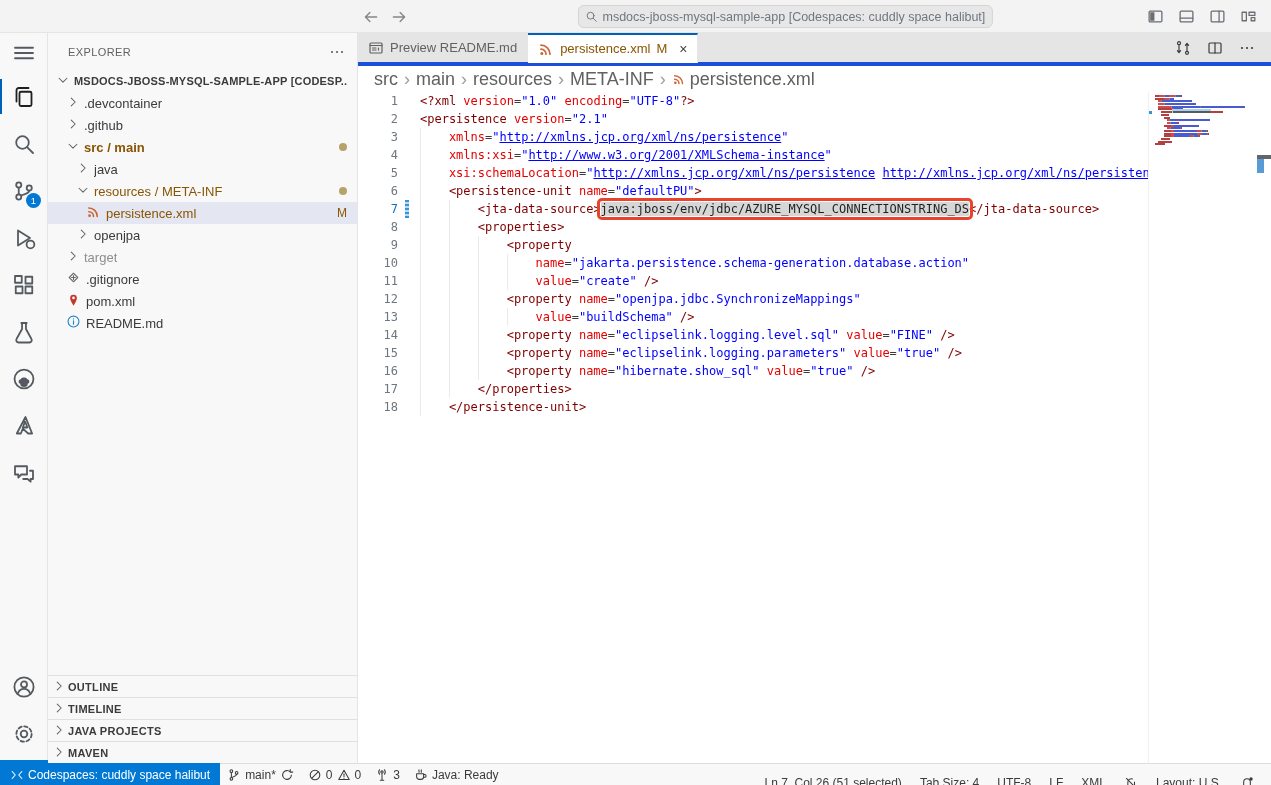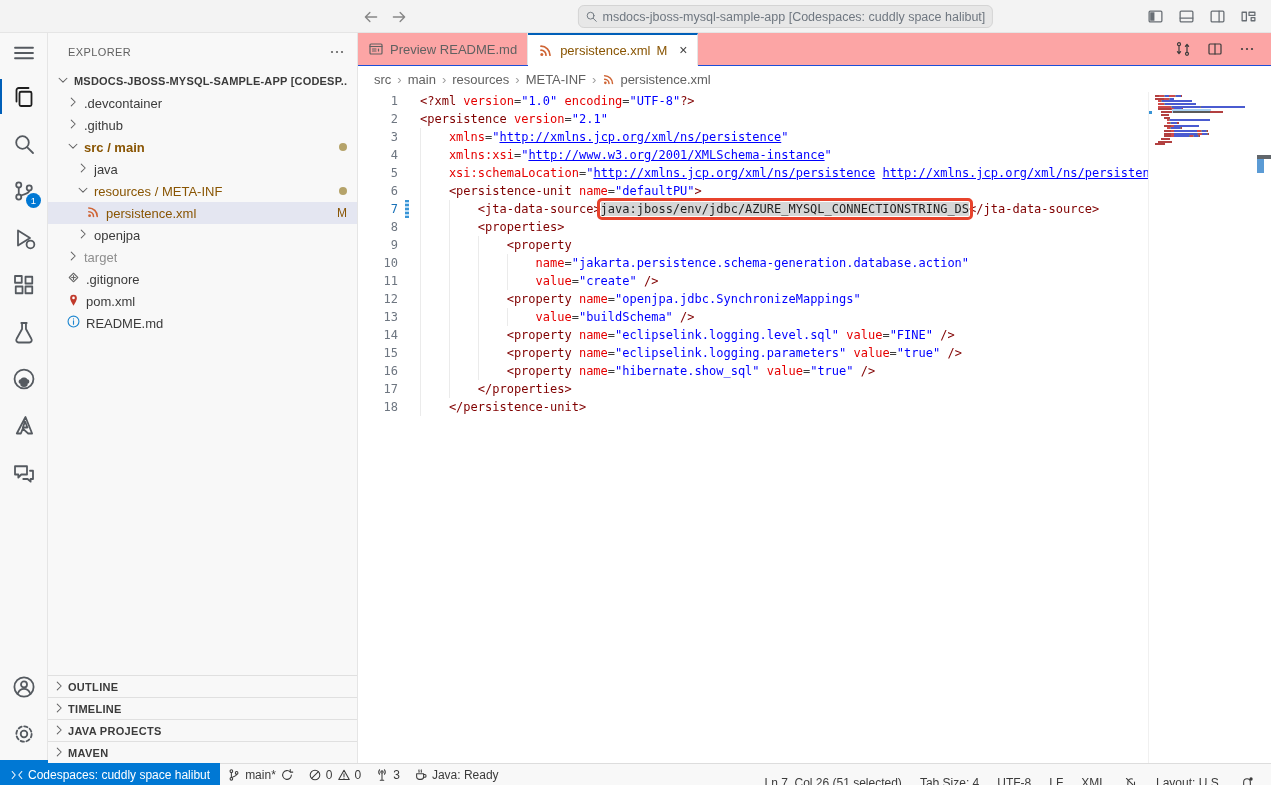--- a/index.html
+++ b/index.html
@@ -42,27 +42,27 @@
   .tree-row .lbl.mod { color:#895503; }
   .tree-row .lbl.dim { color:#8e8e8e; }
   .tree-badge { margin-left:auto; color:#895503; font-size:12px; }
   .tree-dot { margin-left:auto; width:8px; height:8px; border-radius:50%; background:#b5a36a; }
   #sidebar-panels { position:absolute; left:0; right:0; bottom:0; }
   .panel-row { height:22px; border-top:1px solid #e0e0e0; display:flex; align-items:center; padding-left:4px; font-weight:700; font-size:11px; color:#3b3b3b; letter-spacing:.3px; background:#f8f8f8; }
   .panel-row .chev { width:16px; color:#646465; }
 
   
   #editorcol { flex:1; display:flex; flex-direction:column; min-width:0; background:#fff; }
-  #tabbar { height:33px; background:#fca5a5; display:flex; border-bottom:1px solid #1d4ed8; }
+  #tabbar { height:33px; background:#e5e5e5; display:flex; border-bottom:4px solid #1d4ed8; }
   .tab { display:flex; align-items:center; gap:6px; padding:0 10px; border-right:1px solid #e5e5e5; font-size:13px; color:#616161; position:relative; }
   .tab.active { background:#fff; color:#895503; border-top:2px solid #005fb8; border-bottom:1px solid #fff; margin-bottom:-1px; }
   .tab .close { margin-left:6px; color:#424242; font-size:14px; }
   .tab .mbadge { color:#895503; }
   #tab-actions { margin-left:auto; display:flex; align-items:center; gap:16px; padding-right:16px; color:#3b3b3b; }
-  #breadcrumb { height:26px; display:flex; align-items:center; padding-left:16px; gap:6px; font-size:13px; color:#616161; background:#fff; }
+  #breadcrumb { height:26px; display:flex; align-items:center; padding-left:16px; gap:6px; font-size:18px; color:#616161; background:#fff; }
   #breadcrumb .sep { color:#9d9d9d; }
   #breadcrumb .bc-item { display:flex; align-items:center; gap:4px; }
 
   
   #code-region { position:relative; flex:1; overflow:hidden; font-family:"DejaVu Sans Mono","Liberation Mono",monospace; font-size:12px; }
   .line { display:flex; height:18px; line-height:18px; white-space:pre; }
   .ln { width:40px; text-align:right; color:#6e7681; flex:none; font-size:12px; }
   .gut { width:22px; flex:none; position:relative; }
   .mod-bar { position:absolute; left:7px; top:0; width:4px; height:18px;
     background:repeating-linear-gradient(to bottom,#3794d6 0 2px,#b9dcf5 2px 4px); }

